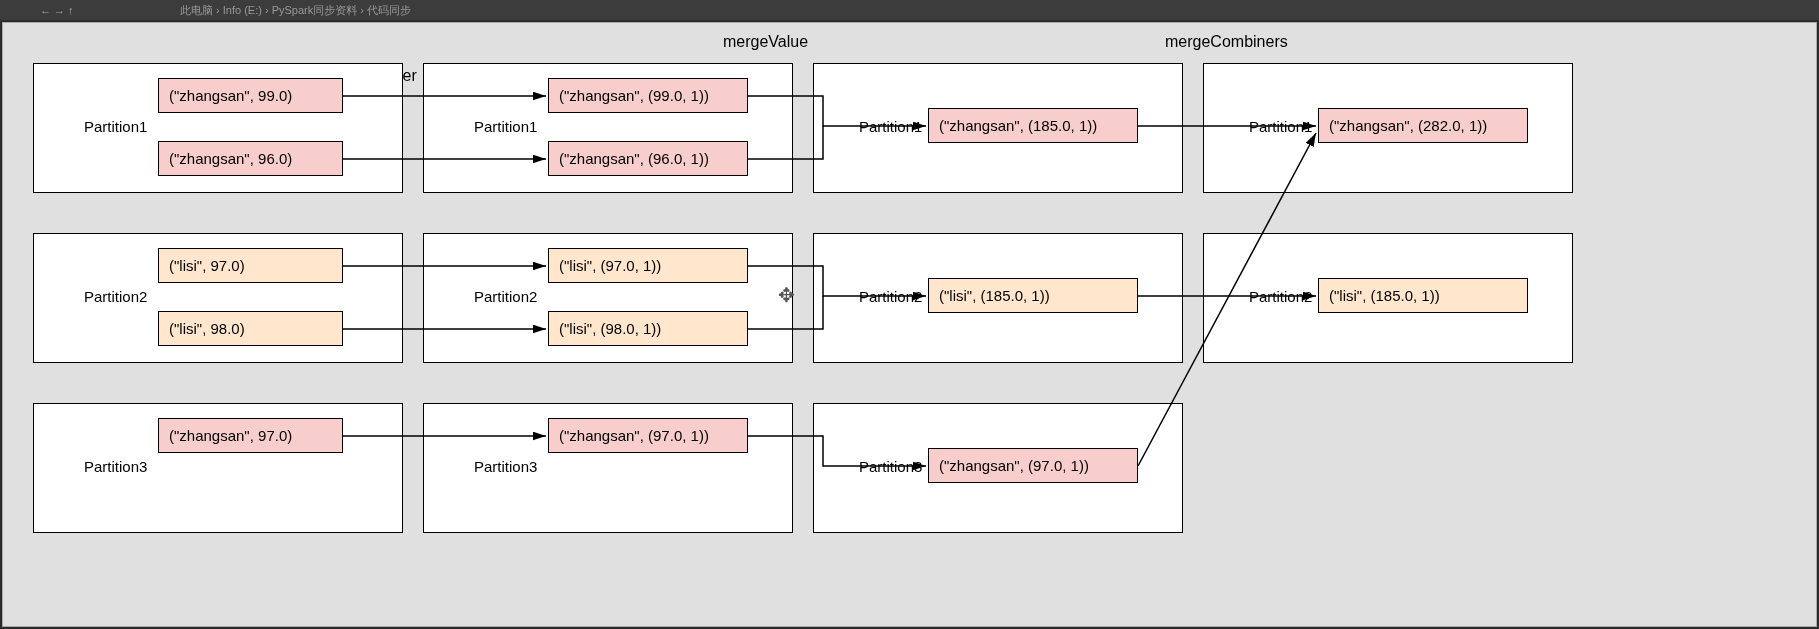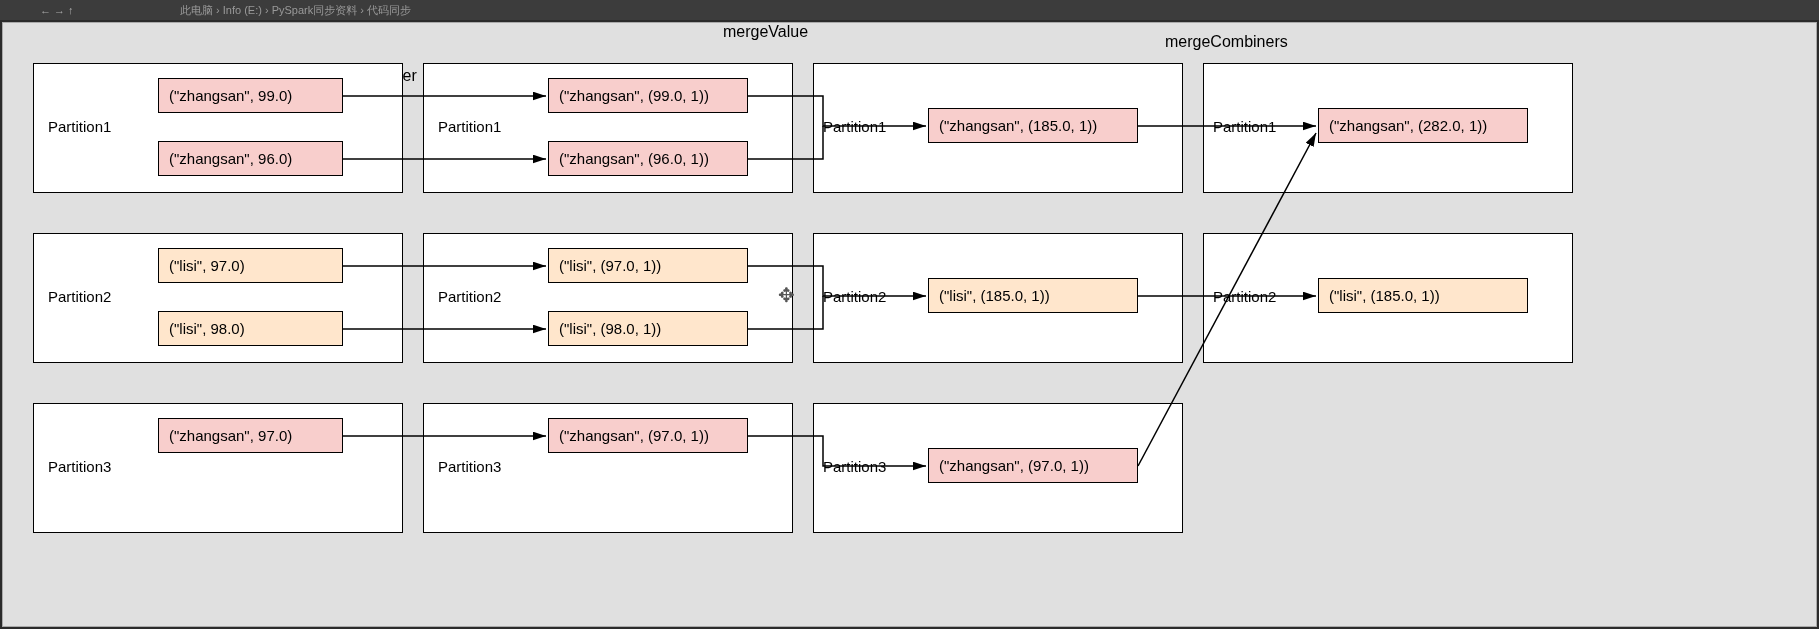--- a/index.html
+++ b/index.html
@@ -44,20 +44,21 @@
   .partition-box {
     position: absolute;
     background: #fff;
     border: 1px solid #000;
     box-sizing: border-box;
   }
   .partition-label {
     position: absolute;
     font-size: 15px;
     color: #000;
+    margin-left: 36px;
   }
   .data-box {
     position: absolute;
     border: 1px solid #000;
     font-size: 15px;
     padding: 8px 10px;
     box-sizing: border-box;
     white-space: nowrap;
   }
   .pink { background: #f8cecc; }
@@ -80,21 +81,21 @@
 <body>
 
 <div class="topbar">
   <span class="nav-icons">← → ↑</span>
   <span>此电脑 › Info (E:) › PySpark同步资料 › 代码同步</span>
 </div>
 
 <div class="canvas">
 
   <div class="stage-header" style="left:300px; top:16px;margin-top:28px;">createCombiner</div>
-  <div class="stage-header" style="left:720px; top:0;">mergeValue</div>
+  <div class="stage-header" style="left:720px; top:10px;">mergeValue</div>
   <div class="stage-header" style="left:1162px; top:10px;">mergeCombiners</div>
 
   <div class="partition-box" style="left:30px; top:40px; width:370px; height:130px;"></div>
   <div class="partition-label" style="left:45px; top:95px;">Partition1</div>
   <div class="data-box pink" style="left:155px; top:55px; width:185px;">("zhangsan", 99.0)</div>
   <div class="data-box pink" style="left:155px; top:118px; width:185px;">("zhangsan", 96.0)</div>
 
   <div class="partition-box" style="left:30px; top:210px; width:370px; height:130px;"></div>
   <div class="partition-label" style="left:45px; top:265px;">Partition2</div>
   <div class="data-box beige" style="left:155px; top:225px; width:185px;">("lisi", 97.0)</div>

